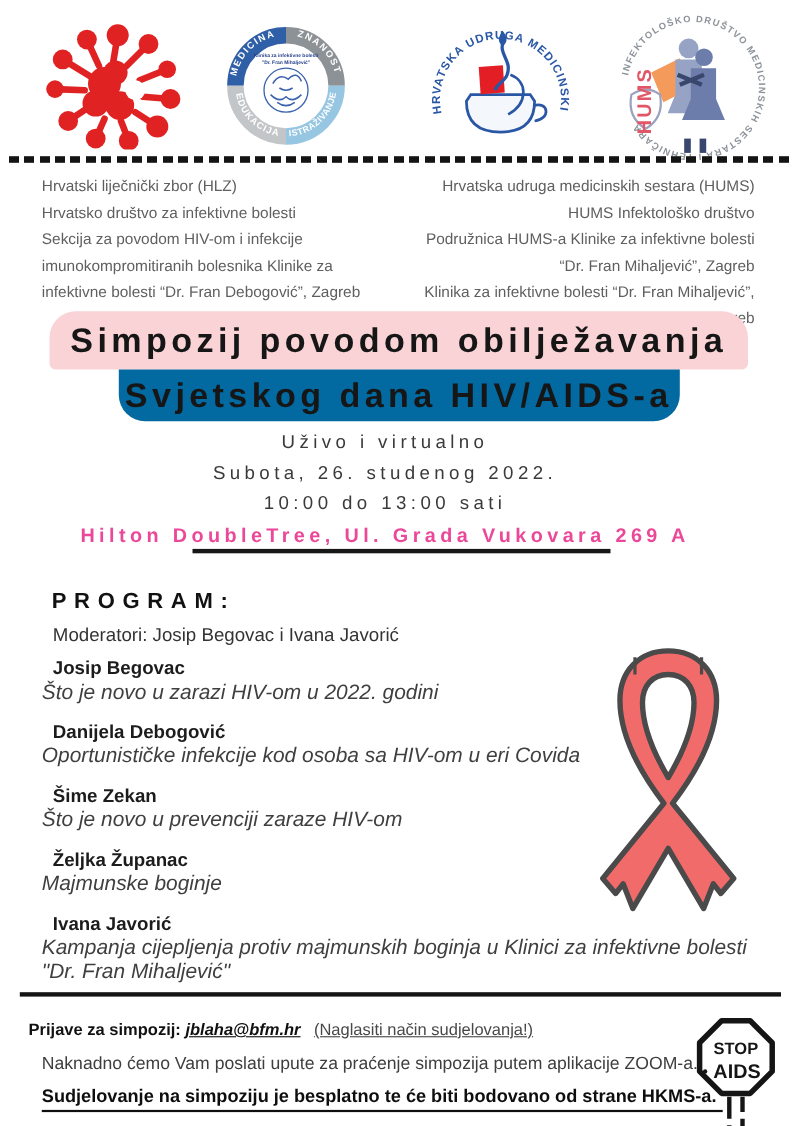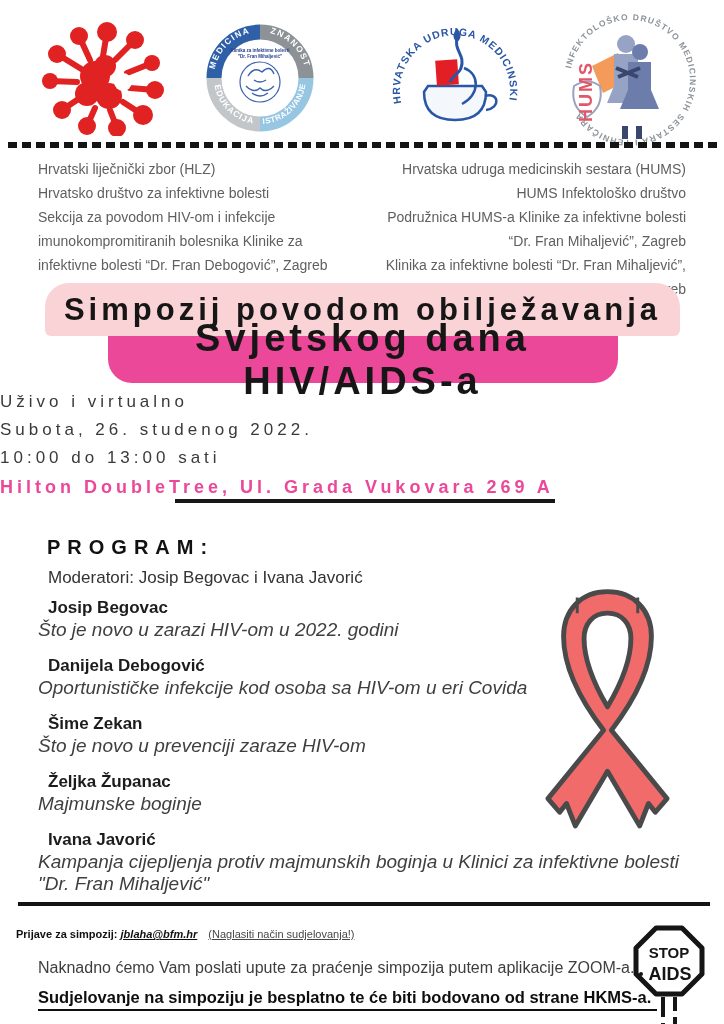--- a/index.html
+++ b/index.html
@@ -19,45 +19,45 @@
   .org-left{left:38px;text-align:left;width:310px;}
   .org-right{right:38px;text-align:right;width:330px;}
 
   
   .banner{position:absolute;top:283px;left:45px;width:635px;text-align:center;
           font-weight:bold;color:#161616;}
   .banner .line1{display:flex;align-items:center;justify-content:center;height:53px;
           background:#f9d3d5;border-radius:24px 24px 6px 6px;
           font-size:31px;letter-spacing:4px;}
   .banner .line2{display:flex;align-items:center;justify-content:center;height:47px;width:510px;
-          margin:0 auto;background:#ec4899;border-radius:0 0 24px 24px;
-          font-size:38px;letter-spacing:4px;}
-
-  
-  .event{position:absolute;top:388px;left:0;width:700px;color:#3a3a3a;}
+          margin:0 auto;background:#0369a1;border-radius:0 0 24px 24px;
+          font-size:31px;letter-spacing:4px;}
+
+  
+  .event{position:absolute;top:388px;left:0;width:700px;text-align:center;color:#3a3a3a;}
   .event .ln{font-size:17px;letter-spacing:4px;line-height:28px;}
   .event .venue{font-size:18px;font-weight:bold;letter-spacing:4px;color:#ec4899;line-height:30px;}
   .short-rule{position:absolute;top:499px;left:175px;width:380px;height:4px;background:#171717;}
 
   
   .program-heading{position:absolute;top:536px;left:47px;font-size:20px;font-weight:bold;
           letter-spacing:7px;color:#111;}
   .moderators{position:absolute;top:568px;left:48px;font-size:17px;color:#333;}
   .talks{position:absolute;top:596px;left:38px;width:660px;}
   .talk{margin-bottom:13px;}
   .talk .speaker{display:block;padding-left:10px;font-size:17px;font-weight:bold;color:#1c1c1c;line-height:23px;}
   .talk .topic{display:block;font-size:19px;font-style:italic;color:#3f3f3f;line-height:22px;}
   .talk-last .topic{width:655px;}
 
   
   .ribbon{position:absolute;left:505px;top:578px;width:205px;height:268px;}
 
   
   .solid-rule{position:absolute;top:902px;left:18px;width:692px;height:4px;background:#141414;}
-  .footer-l1{position:absolute;top:928px;left:16px;font-size:11px;color:#111;white-space:nowrap;}
+  .footer-l1{position:absolute;top:928px;left:26px;font-size:15px;color:#111;white-space:nowrap;}
   .footer-l1 .lbl{font-weight:bold;}
   .footer-l1 .email{font-weight:bold;font-style:italic;text-decoration:underline;color:#101010;}
   .footer-l1 .note{color:#474747;text-decoration:underline;margin-left:8px;}
   .footer-l2{position:absolute;top:959px;left:38px;font-size:16px;color:#3e3e3e;}
   .footer-l3{position:absolute;top:988px;left:38px;font-size:16.5px;font-weight:bold;color:#0e0e0e;
              border-bottom:2px solid #0e0e0e;padding-bottom:2px;padding-right:6px;}
   .stopsign{position:absolute;left:626px;top:922px;width:86px;height:102px;}
 </style>
 </head>
 <body>

